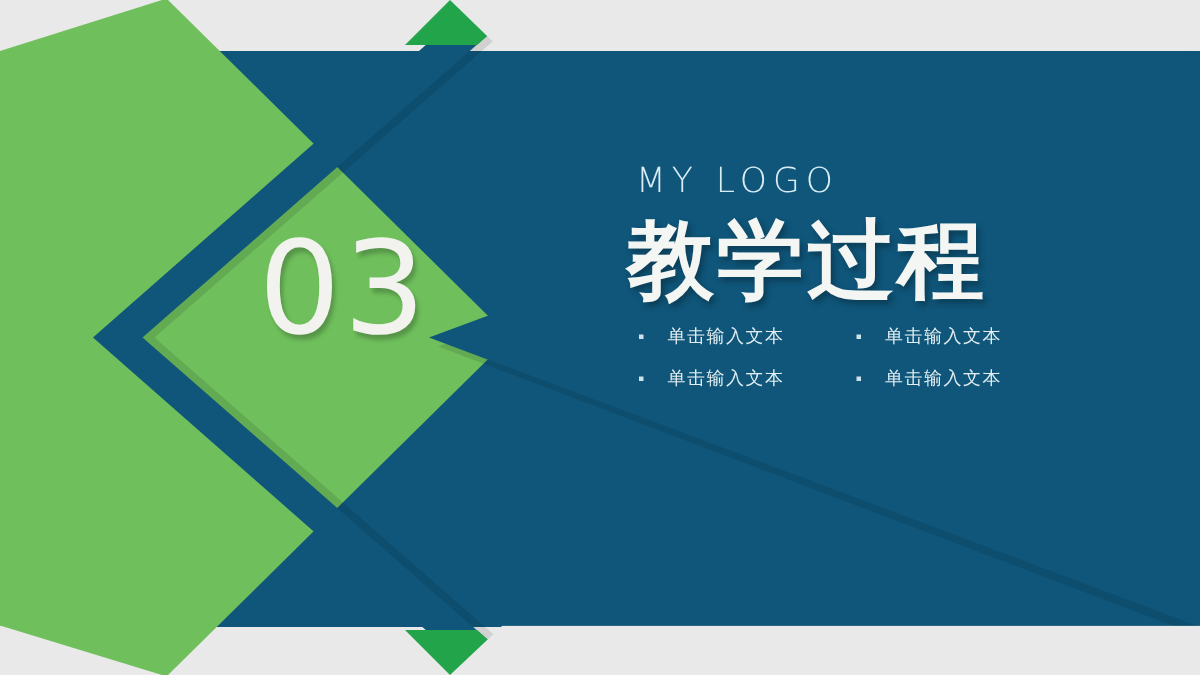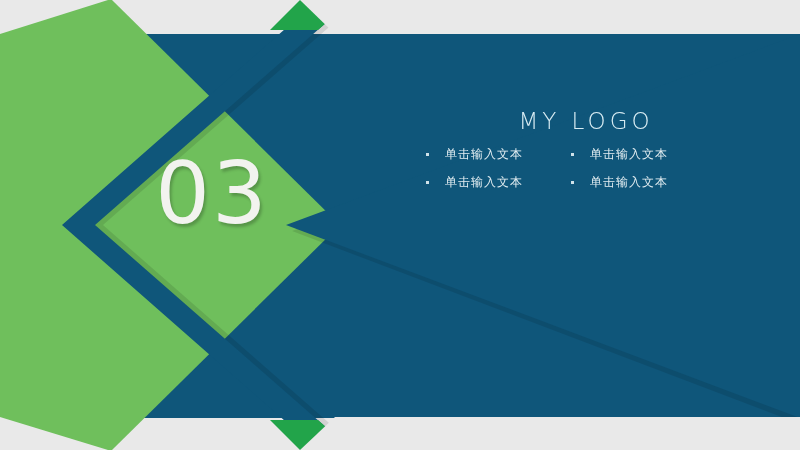--- a/index.html
+++ b/index.html
@@ -108,39 +108,38 @@
     position: absolute;
     left: 0; bottom: 0;
     width: 800px; height: 33px;
     background: #e9e9e9;
     clip-path: polygon(335px 0px, 800px 0px, 800px 33px, 300px 33px);
   }
 
   
   .number-badge {
     position: absolute;
-    left: 137px;
+    left: 154px;
     top: 150px;
     width: 150px;
     font-size: 86px;
     font-weight: 400;
     color: #f2f3ef;
     letter-spacing: 2px;
     text-align: center;
     text-shadow: 2px 3px 3px rgba(0,0,0,0.22);
     line-height: 1;
     font-family: "DejaVu Sans", sans-serif;
   }
 
   .content {
     position: absolute;
     left: 418px;
     top: 108px;
     width: 330px;
-    text-align: center;
   }
 
   .logo-text {
     font-size: 23px;
     letter-spacing: 4px;
     color: #d8ecf3;
     font-weight: 300;
     font-family: "DejaVu Sans", sans-serif;
     margin-left: 6px;
   }
@@ -198,20 +197,21 @@
     <div class="margin-top-right"></div>
     <div class="margin-bottom-right"></div>
   </div>
 
   <div class="number-badge">03</div>
 
   <div class="content">
 
     <div class="logo-text">MY LOGO</div>
 
+    <div class="main-title">教学过程</div>
 
     <div class="bullet-grid">
       <div class="bullet-item">
         <span class="bullet-dot"></span>
         <span>单击输入文本</span>
       </div>
       <div class="bullet-item">
         <span class="bullet-dot"></span>
         <span>单击输入文本</span>
       </div>

